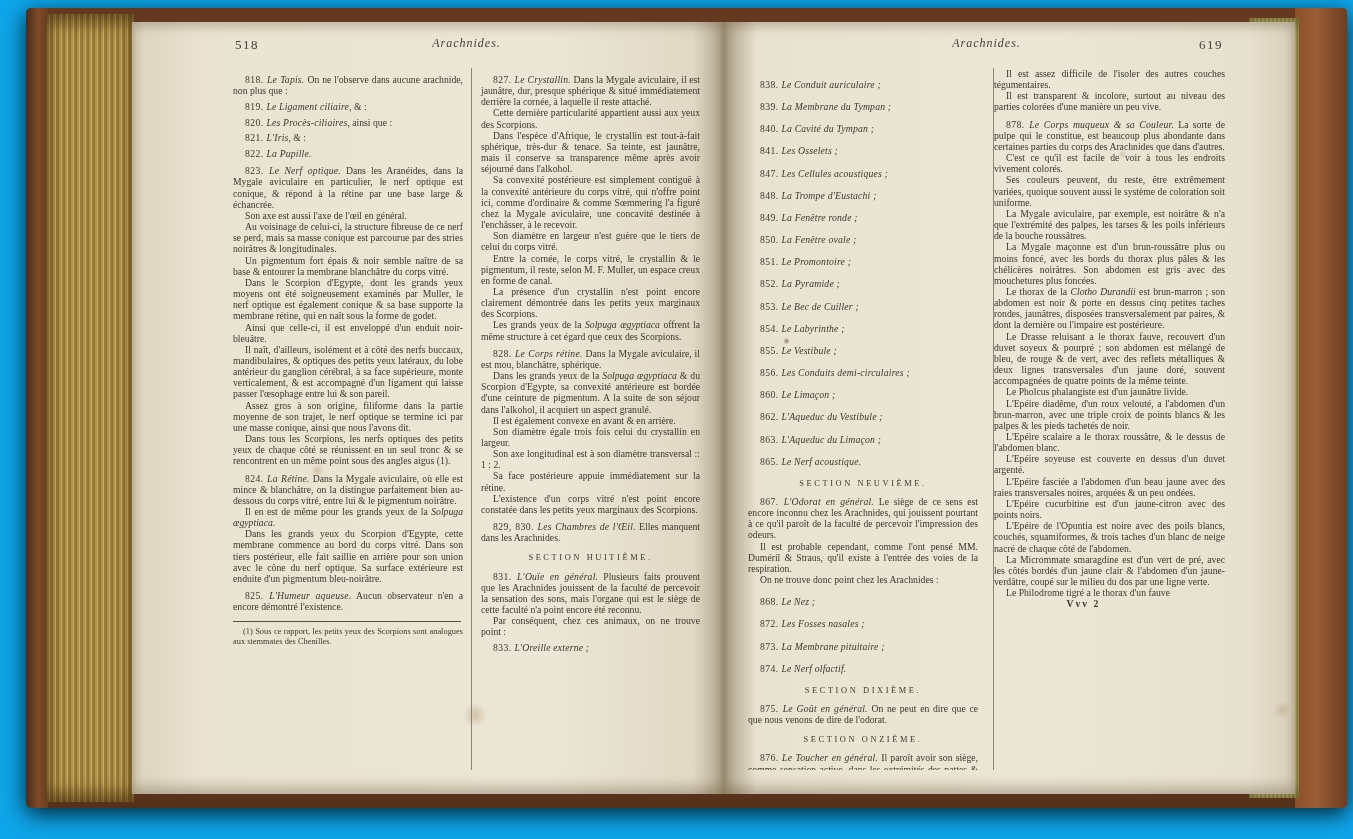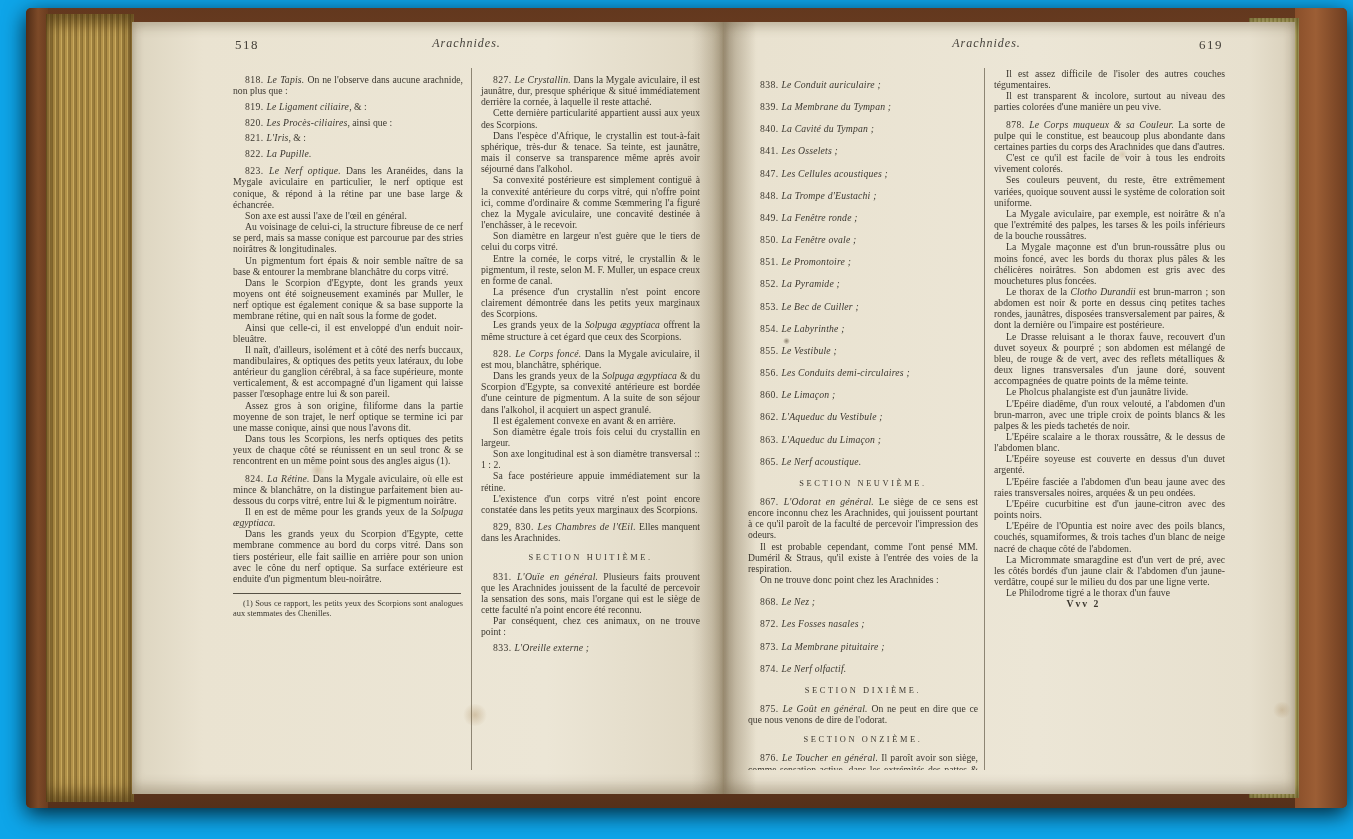--- a/index.html
+++ b/index.html
@@ -34,21 +34,21 @@
   .pghead{position:relative;height:24px;margin-bottom:8px;}
   .rhead{position:absolute;left:0;right:0;text-align:center;font-style:italic;font-size:12px;
          letter-spacing:1px;color:#45413a;}
   .pnum{position:absolute;top:1px;font-size:13px;letter-spacing:1.5px;color:#45413a;}
   .pnum.l{left:2px;} .pnum.r{right:2px;}
   .cols{display:flex;align-items:flex-start;}
   .col{font-size:9.7px;line-height:11.15px;text-align:justify;overflow:hidden;}
   .page-left .col1{width:230px;height:702px;}
   .page-left .col2{width:219px;height:702px;margin-left:auto;border-left:1px solid #8d8573;padding-left:9px;}
   .page-right .col1{width:230px;height:702px;}
-  .page-right .col2{width:231px;height:702px;margin-left:auto;border-left:1px solid #8d8573;padding-left:9px;}
+  .page-right .col2{width:231px;height:702px;margin-left:auto;border-left:1px solid #8d8573;}
   .blk{margin:0;text-indent:12px;}
   .entry{margin-top:6px;}
   .li{margin:4.6px 0;text-align:left;}
   .page-right .li{margin:11px 0;}
   .sec{text-align:center;text-indent:0;text-transform:uppercase;letter-spacing:2.6px;
        font-size:8.4px;margin:9px 0 7px;}
   .rule{border:0;border-top:1px solid #555044;margin:9px 2px 5px 0;height:0;text-indent:0;}
   .note{font-size:8.4px;line-height:9.8px;text-indent:10px;}
   .sig{text-align:center;padding-right:52px;text-indent:0;letter-spacing:2px;font-weight:bold;}
   .num{letter-spacing:.4px;}
@@ -89,33 +89,34 @@
                 <p class="blk p"><span>Au voisinage de celui-ci, la structure fibreuse de ce nerf se perd, mais sa masse conique est parcourue par des stries noirâtres &amp; longitudinales.</span></p>
                 <p class="blk p"><span>Un pigmentum fort épais &amp; noir semble naître de sa base &amp; entourer la membrane blanchâtre du corps vitré.</span></p>
                 <p class="blk p"><span>Dans le Scorpion d'Egypte, dont les grands yeux moyens ont été soigneusement examinés par Muller, le nerf optique est également conique &amp; sa base supporte la membrane rétine, qui en naît sous la forme de godet.</span></p>
                 <p class="blk p"><span>Ainsi que celle-ci, il est enveloppé d'un enduit noir-bleuâtre.</span></p>
                 <p class="blk p"><span>Il naît, d'ailleurs, isolément et à côté des nerfs buccaux, mandibulaires, &amp; optiques des petits yeux latéraux, du lobe antérieur du ganglion cérébral, à sa face supérieure, monte verticalement, &amp; est accompagné d'un ligament qui laisse passer l'œsophage entre lui &amp; son pareil.</span></p>
                 <p class="blk p"><span>Assez gros à son origine, filiforme dans la partie moyenne de son trajet, le nerf optique se termine ici par une masse conique, ainsi que nous l'avons dit.</span></p>
                 <p class="blk p"><span>Dans tous les Scorpions, les nerfs optiques des petits yeux de chaque côté se réunissent en un seul tronc &amp; se rencontrent en un même point sous des angles aigus (1).</span></p>
                 <p class="blk entry"><span class="num">824. </span><i class="ttl">La Rétine.</i><span> Dans la Mygale aviculaire, où elle est mince &amp; blanchâtre, on la distingue parfaitement bien au-dessous du corps vitré, entre lui &amp; le pigmentum noirâtre.</span></p>
                 <p class="blk p"><span>Il en est de même pour les grands yeux de la </span><i>Solpuga ægyptiaca</i><span>.</span></p>
                 <p class="blk p"><span>Dans les grands yeux du Scorpion d'Egypte, cette membrane commence au bord du corps vitré. Dans son tiers postérieur, elle fait saillie en arrière pour son union avec le cône du nerf optique. Sa surface extérieure est enduite d'un pigmentum bleu-noirâtre.</span></p>
+                <p class="blk entry"><span class="num">825. </span><i class="ttl">L'Humeur aqueuse.</i><span> Aucun observateur n'en a encore démontré l'existence.</span></p>
                 <div class="blk rule"></div>
                 <p class="blk note"><span>(1) Sous ce rapport, les petits yeux des Scorpions sont analogues aux stemmates des Chenilles.</span></p>
               </div>
             <div class="col col2">
                 <p class="blk entry"><span class="num">827. </span><i class="ttl">Le Crystallin.</i><span> Dans la Mygale aviculaire, il est jaunâtre, dur, presque sphérique &amp; situé immédiatement derrière la cornée, à laquelle il reste attaché.</span></p>
                 <p class="blk p"><span>Cette dernière particularité appartient aussi aux yeux des Scorpions.</span></p>
                 <p class="blk p"><span>Dans l'espèce d'Afrique, le crystallin est tout-à-fait sphérique, très-dur &amp; tenace. Sa teinte, est jaunâtre, mais il conserve sa transparence même après avoir séjourné dans l'alkohol.</span></p>
                 <p class="blk p"><span>Sa convexité postérieure est simplement contiguë à la convexité antérieure du corps vitré, qui n'offre point ici, comme d'ordinaire &amp; comme Sœmmering l'a figuré chez la Mygale aviculaire, une concavité destinée à l'enchâsser, à le recevoir.</span></p>
                 <p class="blk p"><span>Son diamètre en largeur n'est guère que le tiers de celui du corps vitré.</span></p>
                 <p class="blk p"><span>Entre la cornée, le corps vitré, le crystallin &amp; le pigmentum, il reste, selon M. F. Muller, un espace creux en forme de canal.</span></p>
                 <p class="blk p"><span>La présence d'un crystallin n'est point encore clairement démontrée dans les petits yeux marginaux des Scorpions.</span></p>
                 <p class="blk p"><span>Les grands yeux de la </span><i>Solpuga ægyptiaca</i><span> offrent la même structure à cet égard que ceux des Scorpions.</span></p>
-                <p class="blk entry"><span class="num">828. </span><i class="ttl">Le Corps foncé.</i><span> Dans la Mygale aviculaire, il est mou, blanchâtre, sphérique.</span></p>
+                <p class="blk entry"><span class="num">828. </span><i class="ttl">Le Corps rétine.</i><span> Dans la Mygale aviculaire, il est mou, blanchâtre, sphérique.</span></p>
                 <p class="blk p"><span>Dans les grands yeux de la </span><i>Solpuga ægyptiaca</i><span> &amp; du Scorpion d'Egypte, sa convexité antérieure est bordée d'une ceinture de pigmentum. A la suite de son séjour dans l'alkohol, il acquiert un aspect granulé.</span></p>
                 <p class="blk p"><span>Il est également convexe en avant &amp; en arrière.</span></p>
                 <p class="blk p"><span>Son diamètre égale trois fois celui du crystallin en largeur.</span></p>
                 <p class="blk p"><span>Son axe longitudinal est à son diamètre transversal :: 1 : 2.</span></p>
                 <p class="blk p"><span>Sa face postérieure appuie immédiatement sur la rétine.</span></p>
                 <p class="blk p"><span>L'existence d'un corps vitré n'est point encore constatée dans les petits yeux marginaux des Scorpions.</span></p>
                 <p class="blk entry"><span class="num">829, 830. </span><i class="ttl">Les Chambres de l'Œil.</i><span> Elles manquent dans les Arachnides.</span></p>
                 <div class="blk sec"><span>Section huitième.</span></div>
                 <p class="blk entry"><span class="num">831. </span><i class="ttl">L'Ouïe en général.</i><span> Plusieurs faits prouvent que les Arachnides jouissent de la faculté de percevoir la sensation des sons, mais l'organe qui est le siège de cette faculté n'a point encore été reconnu.</span></p>
                 <p class="blk p"><span>Par conséquent, chez ces animaux, on ne trouve point :</span></p>

